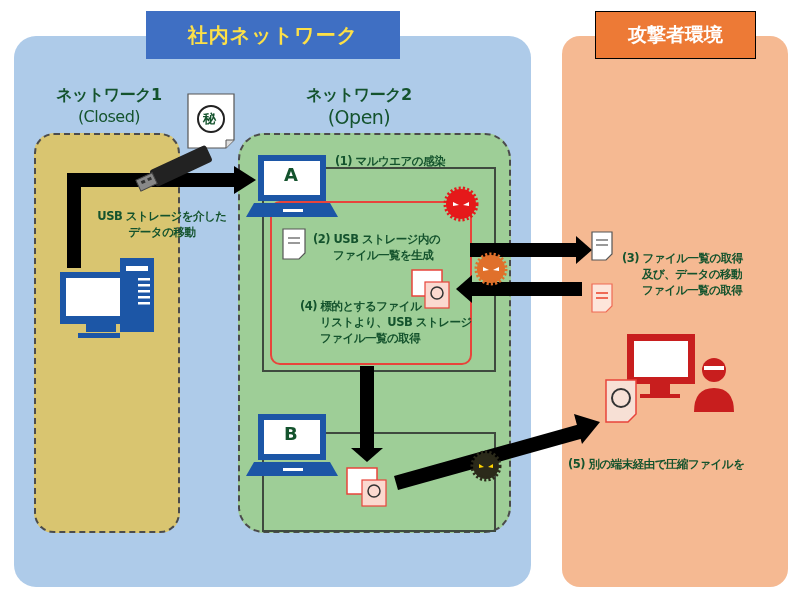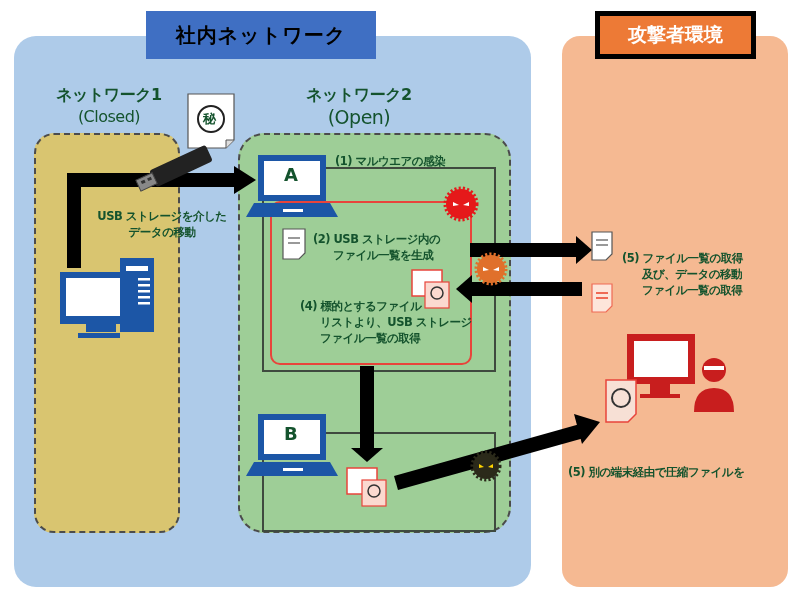--- a/index.html
+++ b/index.html
@@ -1,22 +1,22 @@
 <!DOCTYPE html>
 <html><head>
 <meta charset="utf-8">
 <style>
   html,body{margin:0;padding:0;background:#ffffff;}
   body{width:800px;height:601px;position:relative;overflow:hidden;font-family:"DejaVu Sans",sans-serif;}
   .abs{position:absolute;}
   .txt{color:#14532d;font-weight:bold;white-space:nowrap;letter-spacing:-0.5px;}
   .corp{left:14px;top:36px;width:517px;height:551px;background:#aecbe9;border-radius:22px;}
-  .corp-title{left:146px;top:11px;width:230px;height:48px;background:#3f6fc3;color:#000000;font-size:20px;font-weight:bold;display:flex;align-items:center;justify-content:center;letter-spacing:1px;}
+  .corp-title{left:146px;top:11px;width:254px;height:48px;background:#3f6fc3;color:#fde047;font-size:20px;font-weight:bold;display:flex;align-items:center;justify-content:center;letter-spacing:1px;}
   .atk{left:562px;top:36px;width:226px;height:551px;background:#f5b992;border-radius:18px;}
-  .atk-title{left:595px;top:11px;width:161px;height:48px;background:#ed7a36;color:#fff;font-size:19px;font-weight:bold;display:flex;align-items:center;justify-content:center;border:5px solid #000000;box-sizing:border-box;}
+  .atk-title{left:595px;top:11px;width:161px;height:48px;background:#ed7a36;color:#fff;font-size:19px;font-weight:bold;display:flex;align-items:center;justify-content:center;border:1px solid #000000;box-sizing:border-box;}
   .net1{left:34px;top:133px;width:146px;height:400px;background:#d9c570;border:2px dashed #4b4b4b;border-radius:20px;box-sizing:border-box;}
   .net2{left:238px;top:133px;width:273px;height:400px;background:#9ece97;border:2px dashed #4b4b4b;border-radius:26px;box-sizing:border-box;}
   .label1{left:40px;top:84px;width:138px;text-align:center;font-size:16px;line-height:22px;}
   .label2{left:280px;top:84px;width:158px;text-align:center;font-size:16px;line-height:22px;}
   .boxA{left:262px;top:167px;width:234px;height:205px;border:2px solid #3f4a3f;box-sizing:border-box;}
   .redbox{left:270px;top:201px;width:202px;height:164px;border:2px solid #e8443b;border-radius:10px;box-sizing:border-box;}
   .boxB{left:262px;top:432px;width:234px;height:100px;border:2px solid #3f4a3f;box-sizing:border-box;}
   .step{font-size:11.5px;line-height:16px;}
   svg{position:absolute;left:0;top:0;}
 </style>
@@ -193,20 +193,20 @@
   <div style="padding-left:20px;">ファイル一覧を生成</div>
 </div>
 
 <div class="abs txt step" style="left:278px;top:298px;margin-left:22px;">
   <div>(4) 標的とするファイル</div>
   <div style="padding-left:20px;">リストより、USB ストレージ</div>
   <div style="padding-left:20px;">ファイル一覧の取得</div>
 </div>
 
 <div class="abs txt step" style="left:622px;top:250px;">
-  <div>(5) ファイル一覧の取得</div>
+  <div>(3) ファイル一覧の取得</div>
   <div style="padding-left:20px;">及び、データの移動</div>
   <div style="padding-left:20px;">ファイル一覧の取得</div>
 </div>
 
-<div class="abs txt step" style="left:568px;top:456px;margin-top:8px;">
+<div class="abs txt step" style="left:568px;top:456px;">
   <div>(5) 別の端末経由で圧縮ファイルを</div>
 </div>
 
 </body></html>

